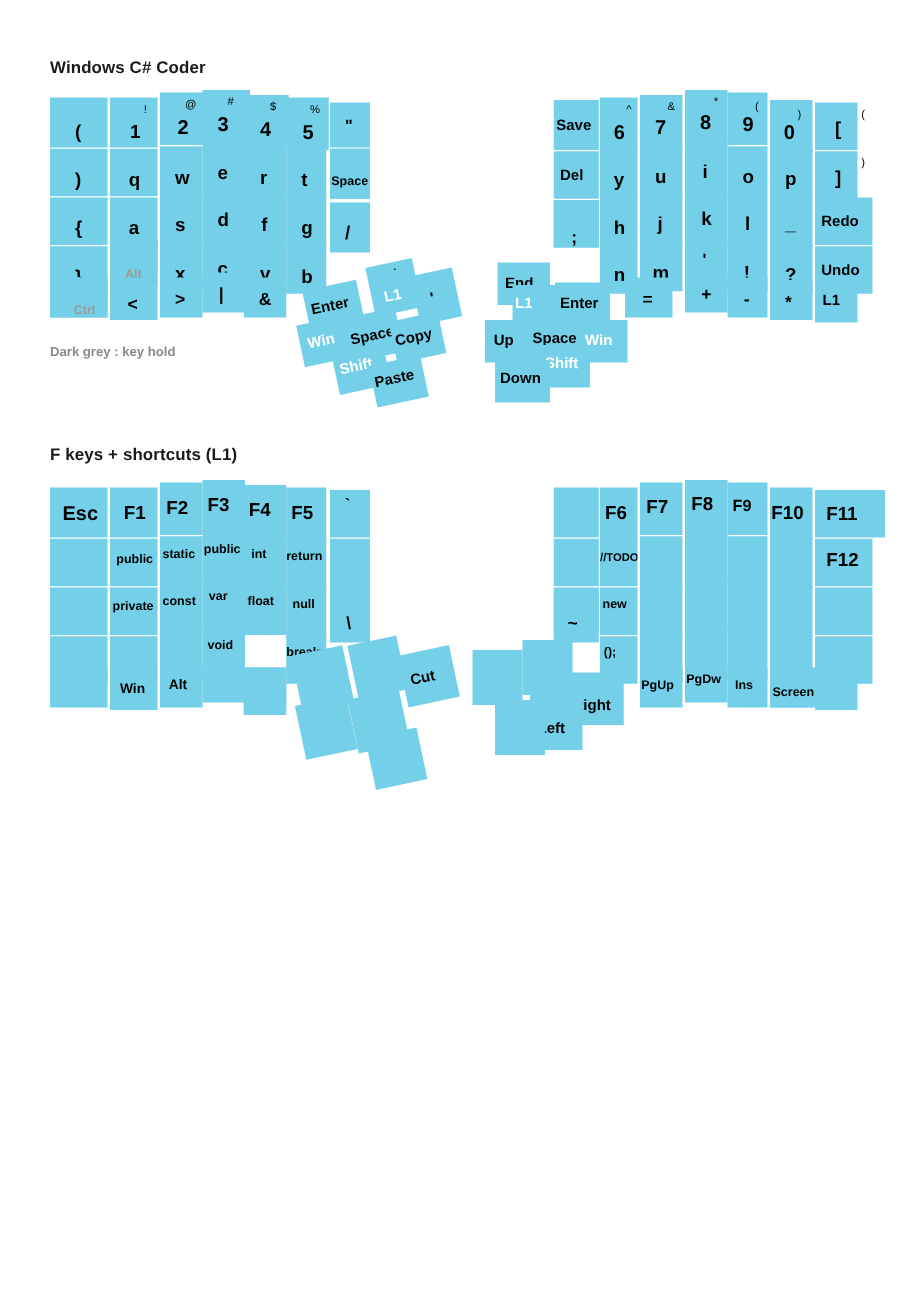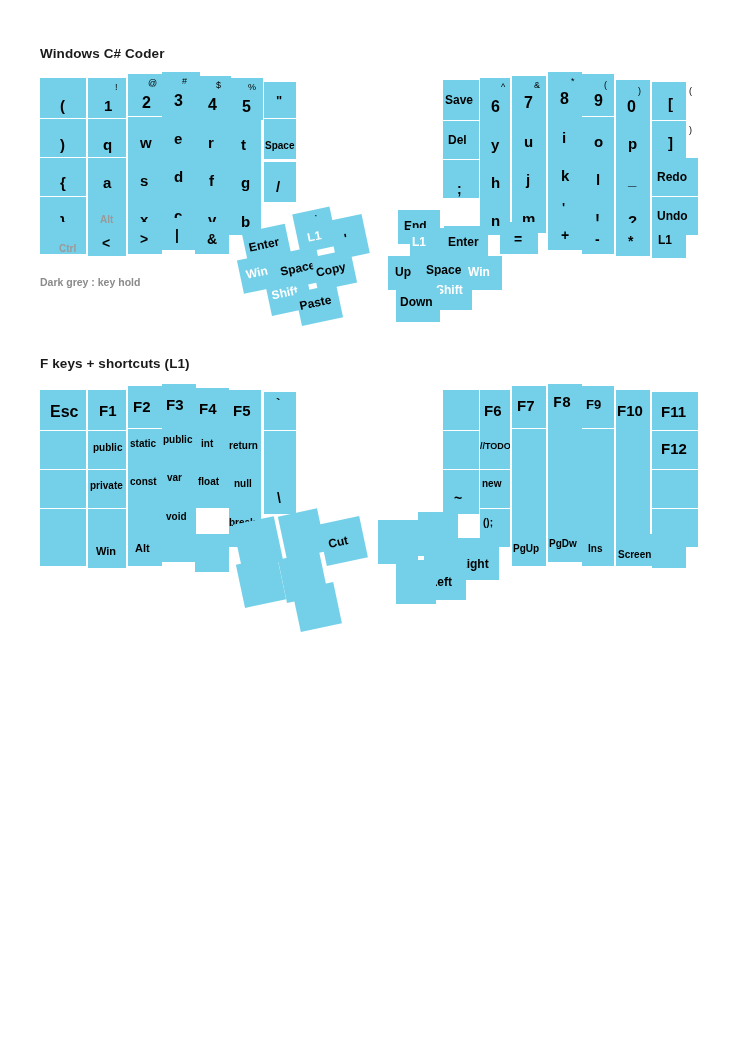--- a/index.html
+++ b/index.html
@@ -519,29 +519,29 @@
       <div class="key" style="left: 443px; top: 390px; width: 36px; height: 40px;">
         <span class="lbl main" style="left: 0px; top: 0px; font-size: 12px;"></span>
       </div>
       <div class="key" style="left: 480px; top: 390px; width: 30px; height: 42px;">
         <span class="lbl main" style="left: 4px; top: 13px; font-size: 15px;">F6</span>
       </div>
       <div class="key" style="left: 512px; top: 386px; width: 34px; height: 42px;">
         <span class="lbl main" style="left: 5px; top: 12px; font-size: 15px;">F7</span>
       </div>
       <div class="key" style="left: 548px; top: 384px; width: 34px; height: 42px;">
-        <span class="lbl main" style="left: 5px; top: 12px; font-size: 15px; font-family: Liberation Mono, monospace;">F8</span>
+        <span class="lbl main" style="left: 5px; top: 12px; font-size: 15px;">F8</span>
       </div>
       <div class="key" style="left: 582px; top: 386px; width: 32px; height: 42px;">
         <span class="lbl main" style="left: 4px; top: 12px; font-size: 13px;">F9</span>
       </div>
       <div class="key" style="left: 616px; top: 390px; width: 34px; height: 42px;">
         <span class="lbl main" style="left: 1px; top: 13px; font-size: 15px;">F10</span>
       </div>
-      <div class="key" style="left: 652px; top: 392px; width: 46px; height: 38px;">
+      <div class="key" style="left: 652px; top: 392px; width: 56px; height: 38px;">
         <span class="lbl main" style="left: 9px; top: 12px; font-size: 15px;">F11</span>
       </div>
       <div class="key" style="left: 443px; top: 431px; width: 36px; height: 38px;">
         <span class="lbl main" style="left: 0px; top: 0px; font-size: 12px;"></span>
       </div>
       <div class="key" style="left: 480px; top: 431px; width: 30px; height: 38px;">
         <span class="lbl main" style="left: 0px; top: 11px; font-size: 9px;">//TODO</span>
       </div>
       <div class="key" style="left: 512px; top: 429px; width: 34px; height: 40px;">
         <span class="lbl main" style="left: 0px; top: 0px; font-size: 10px;"></span>

